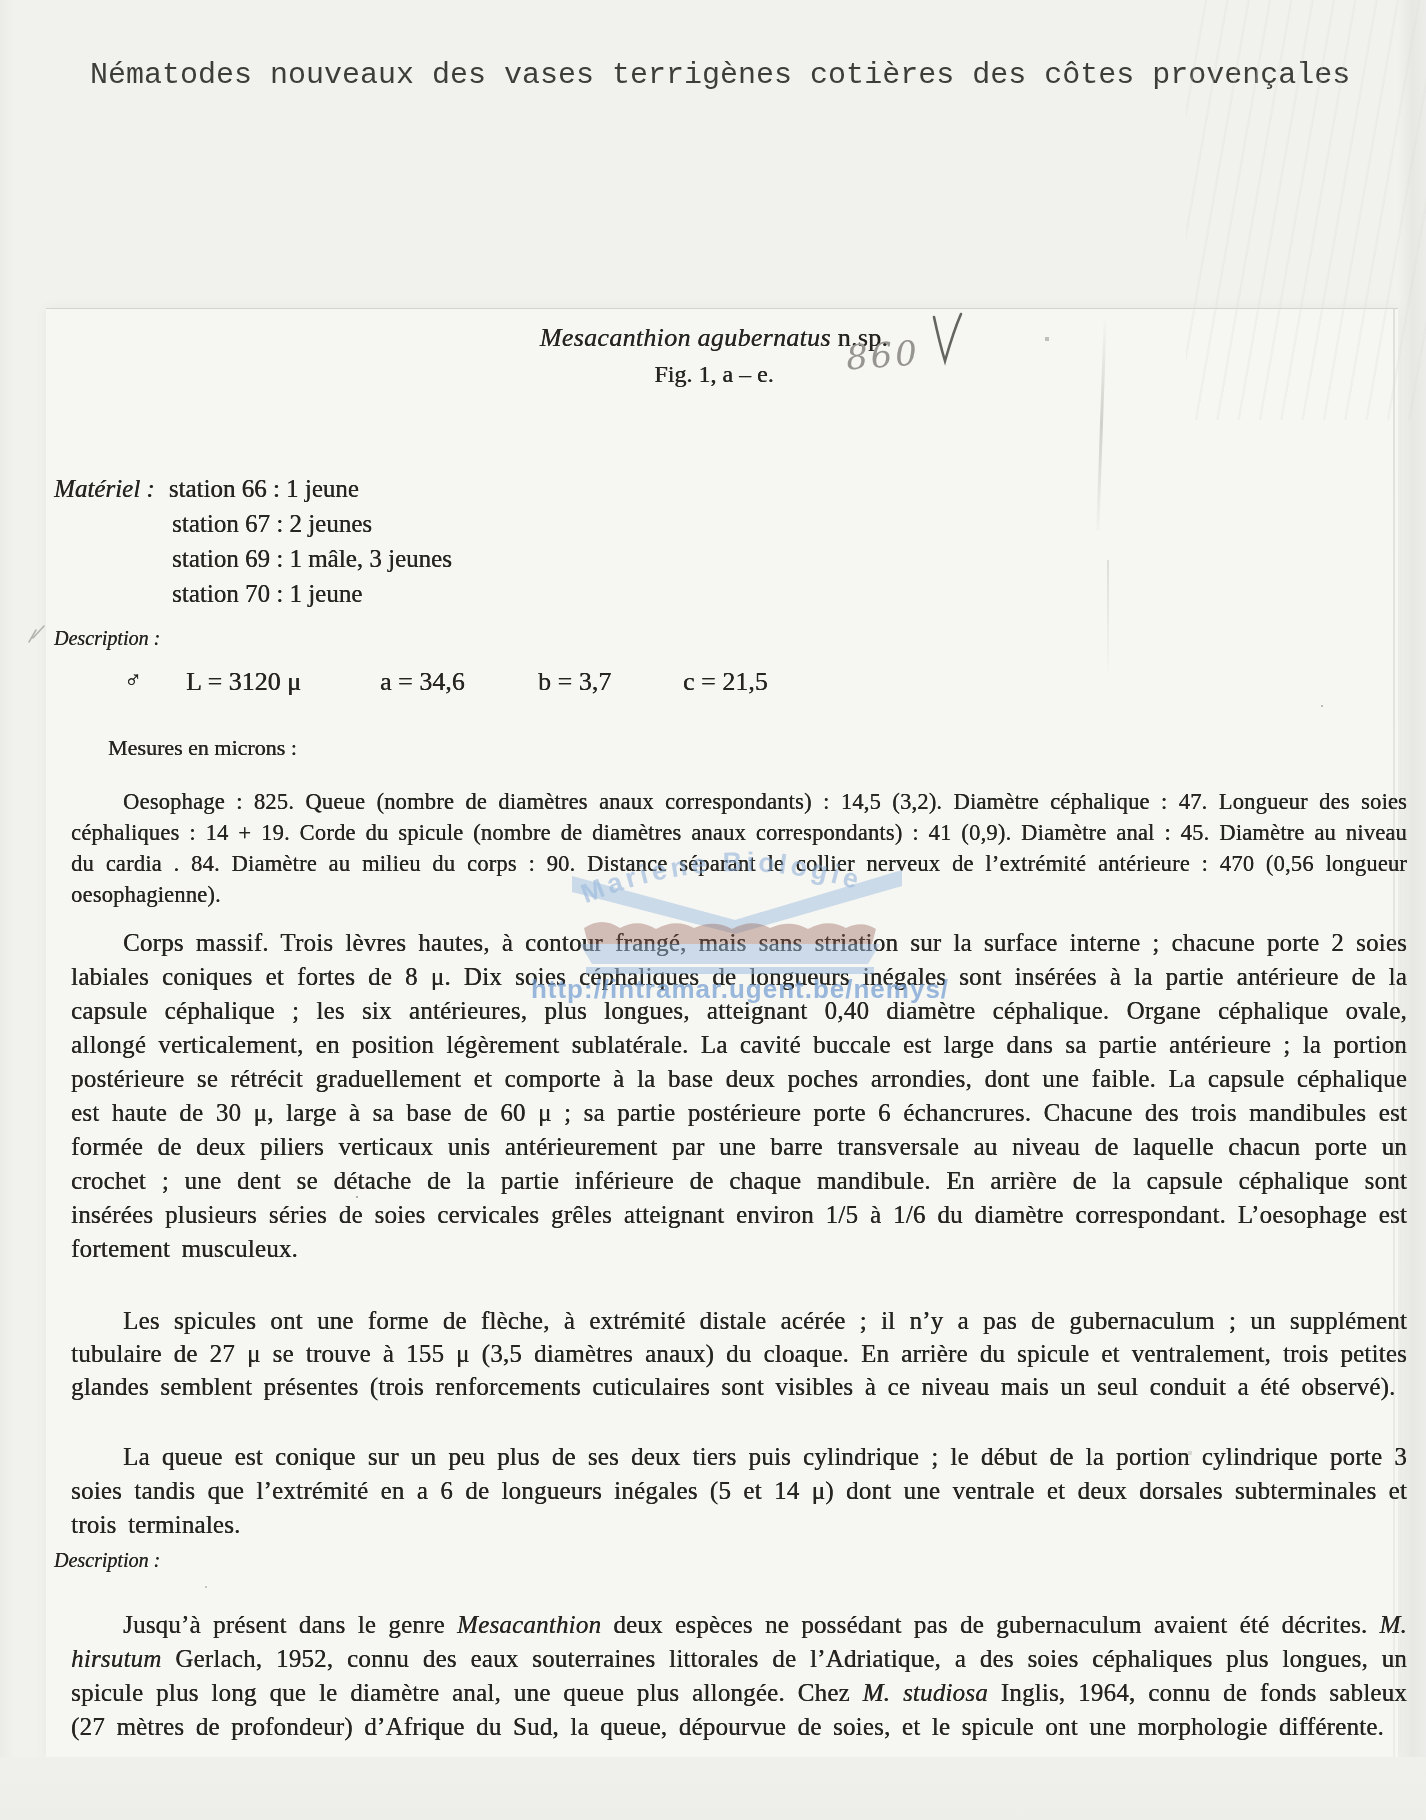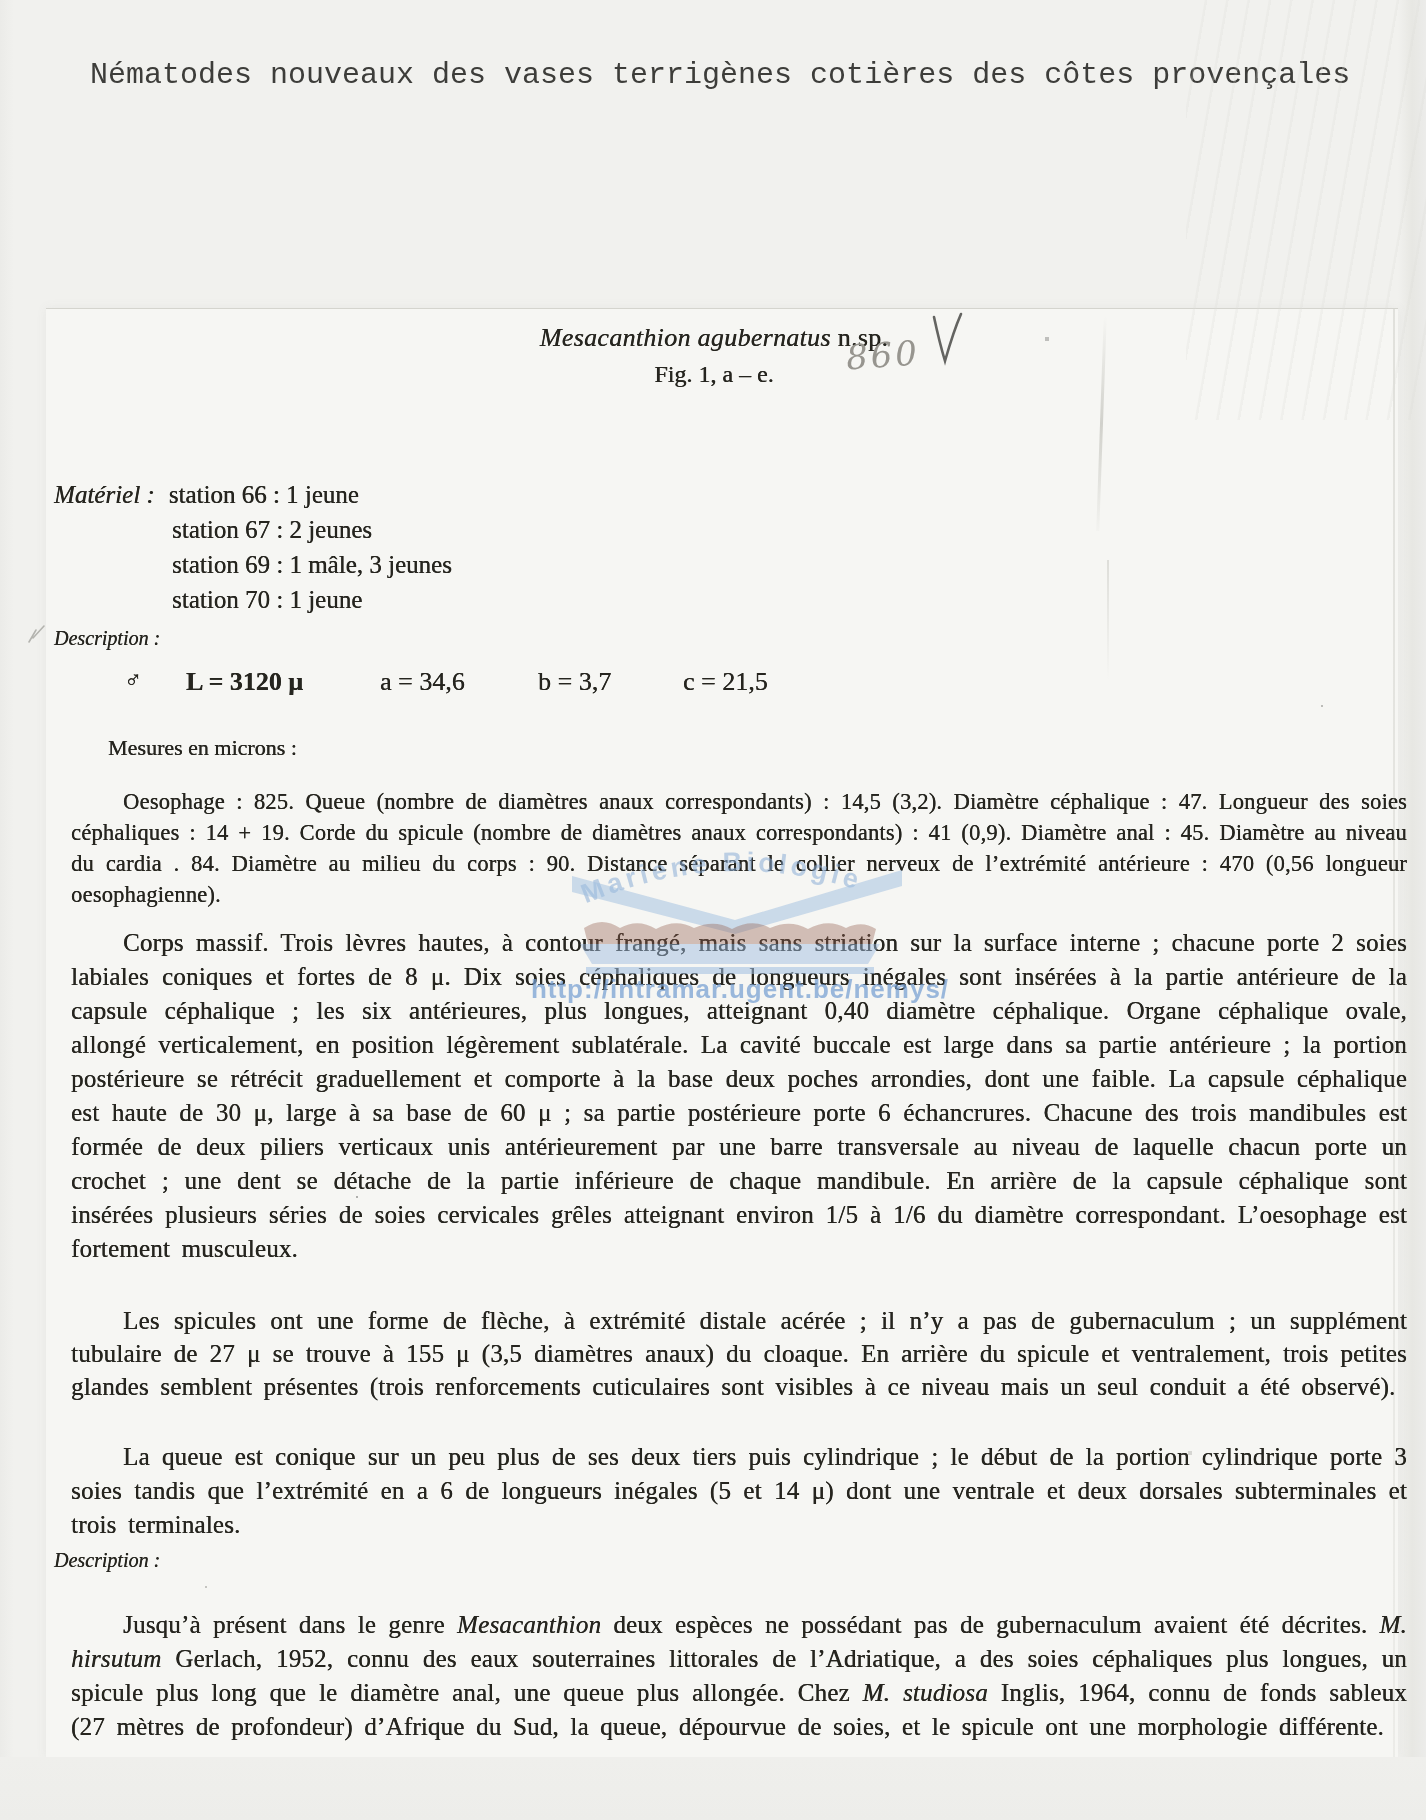--- a/index.html
+++ b/index.html
@@ -43,35 +43,35 @@
   .title-row{position:absolute;top:14px;left:0;width:1336px;text-align:center;
     font-size:26px;letter-spacing:.3px;text-shadow:.3px 0 0 currentColor;}
   .fig-row{position:absolute;top:52px;left:0;width:1336px;text-align:center;
     font-size:24px;text-shadow:.3px 0 0 currentColor;}
 
   .checkmark{position:absolute;left:884px;top:2px;}
   .pagenum{position:absolute;left:800px;top:26px;
     font-family:"DejaVu Serif", serif;font-style:italic;
     font-size:34px;color:#97958f;transform:rotate(-4deg);letter-spacing:3px;}
 
-  .materiel{position:absolute;top:168px;left:8px;font-size:25px;line-height:35px;
+  .materiel{position:absolute;top:162px;left:8px;font-size:25px;line-height:35px;
     text-shadow:.3px 0 0 currentColor;}
   .mat-line{margin-left:118px;}
   .mat-line.first{margin-left:0;}
   .mat-line .label{margin-right:14px;}
 
   .desc-label{position:absolute;left:8px;font-size:20px;text-shadow:.3px 0 0 currentColor;}
   .desc-label.descr{top:318px;}
   .desc-label.disc{top:1240px;}
 
   .meas-row{position:absolute;top:358px;left:0;width:1336px;height:36px;
     font-size:26px;text-shadow:.3px 0 0 currentColor;}
   .meas-row span{position:absolute;white-space:nowrap;}
   .meas-row .male{left:78px;font-size:24px;}
-  .meas-row .m1{left:140px;font-weight:bold;}
+  .meas-row .m1{left:140px;}
   .meas-row .m2{left:334px;}
   .meas-row .m3{left:492px;}
   .meas-row .m4{left:637px;}
 
   .mesures-label{position:absolute;top:426px;left:62px;font-size:22px;
     text-shadow:.3px 0 0 currentColor;}
 
   .para{position:absolute;left:8px;width:1336px;margin:17px;
     text-align:justify;text-indent:52px;
     word-spacing:5px;letter-spacing:.2px;

